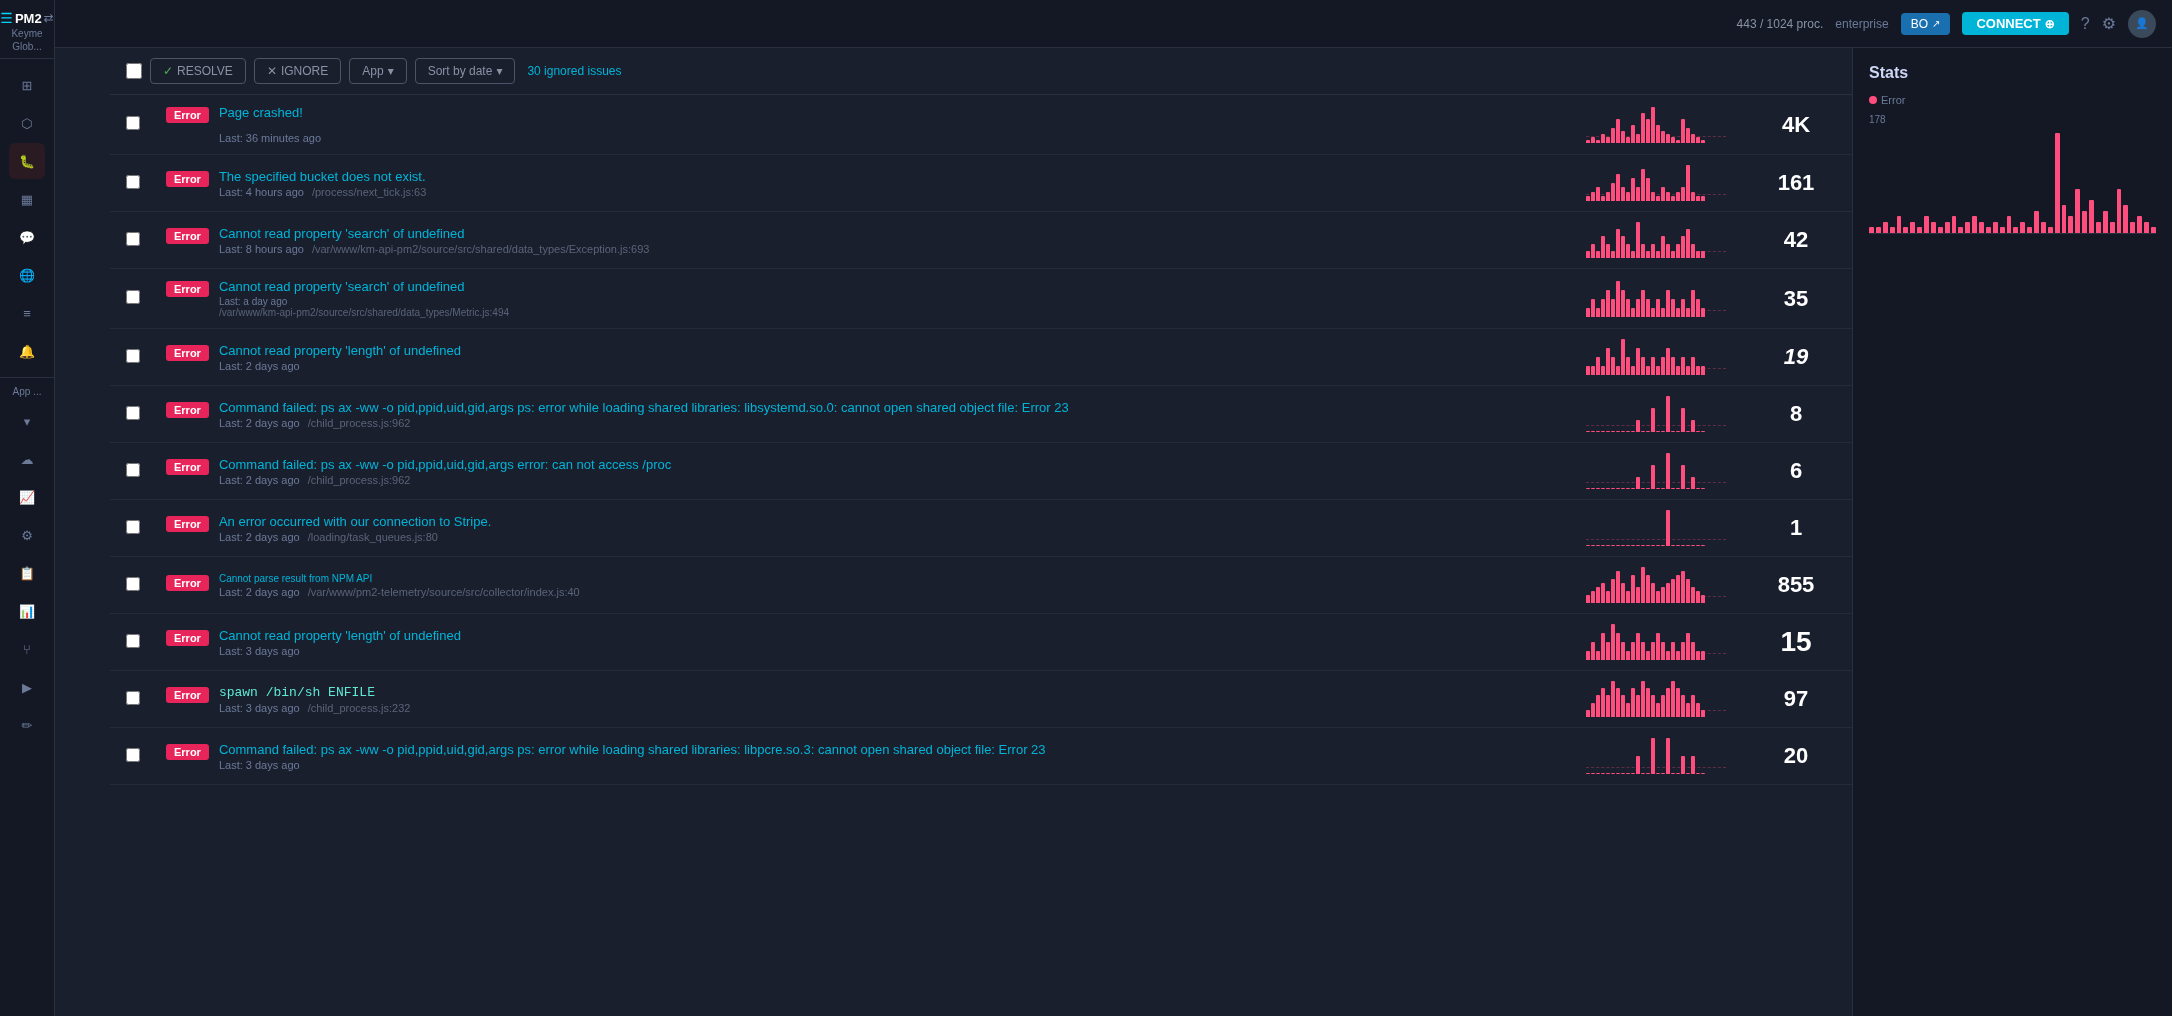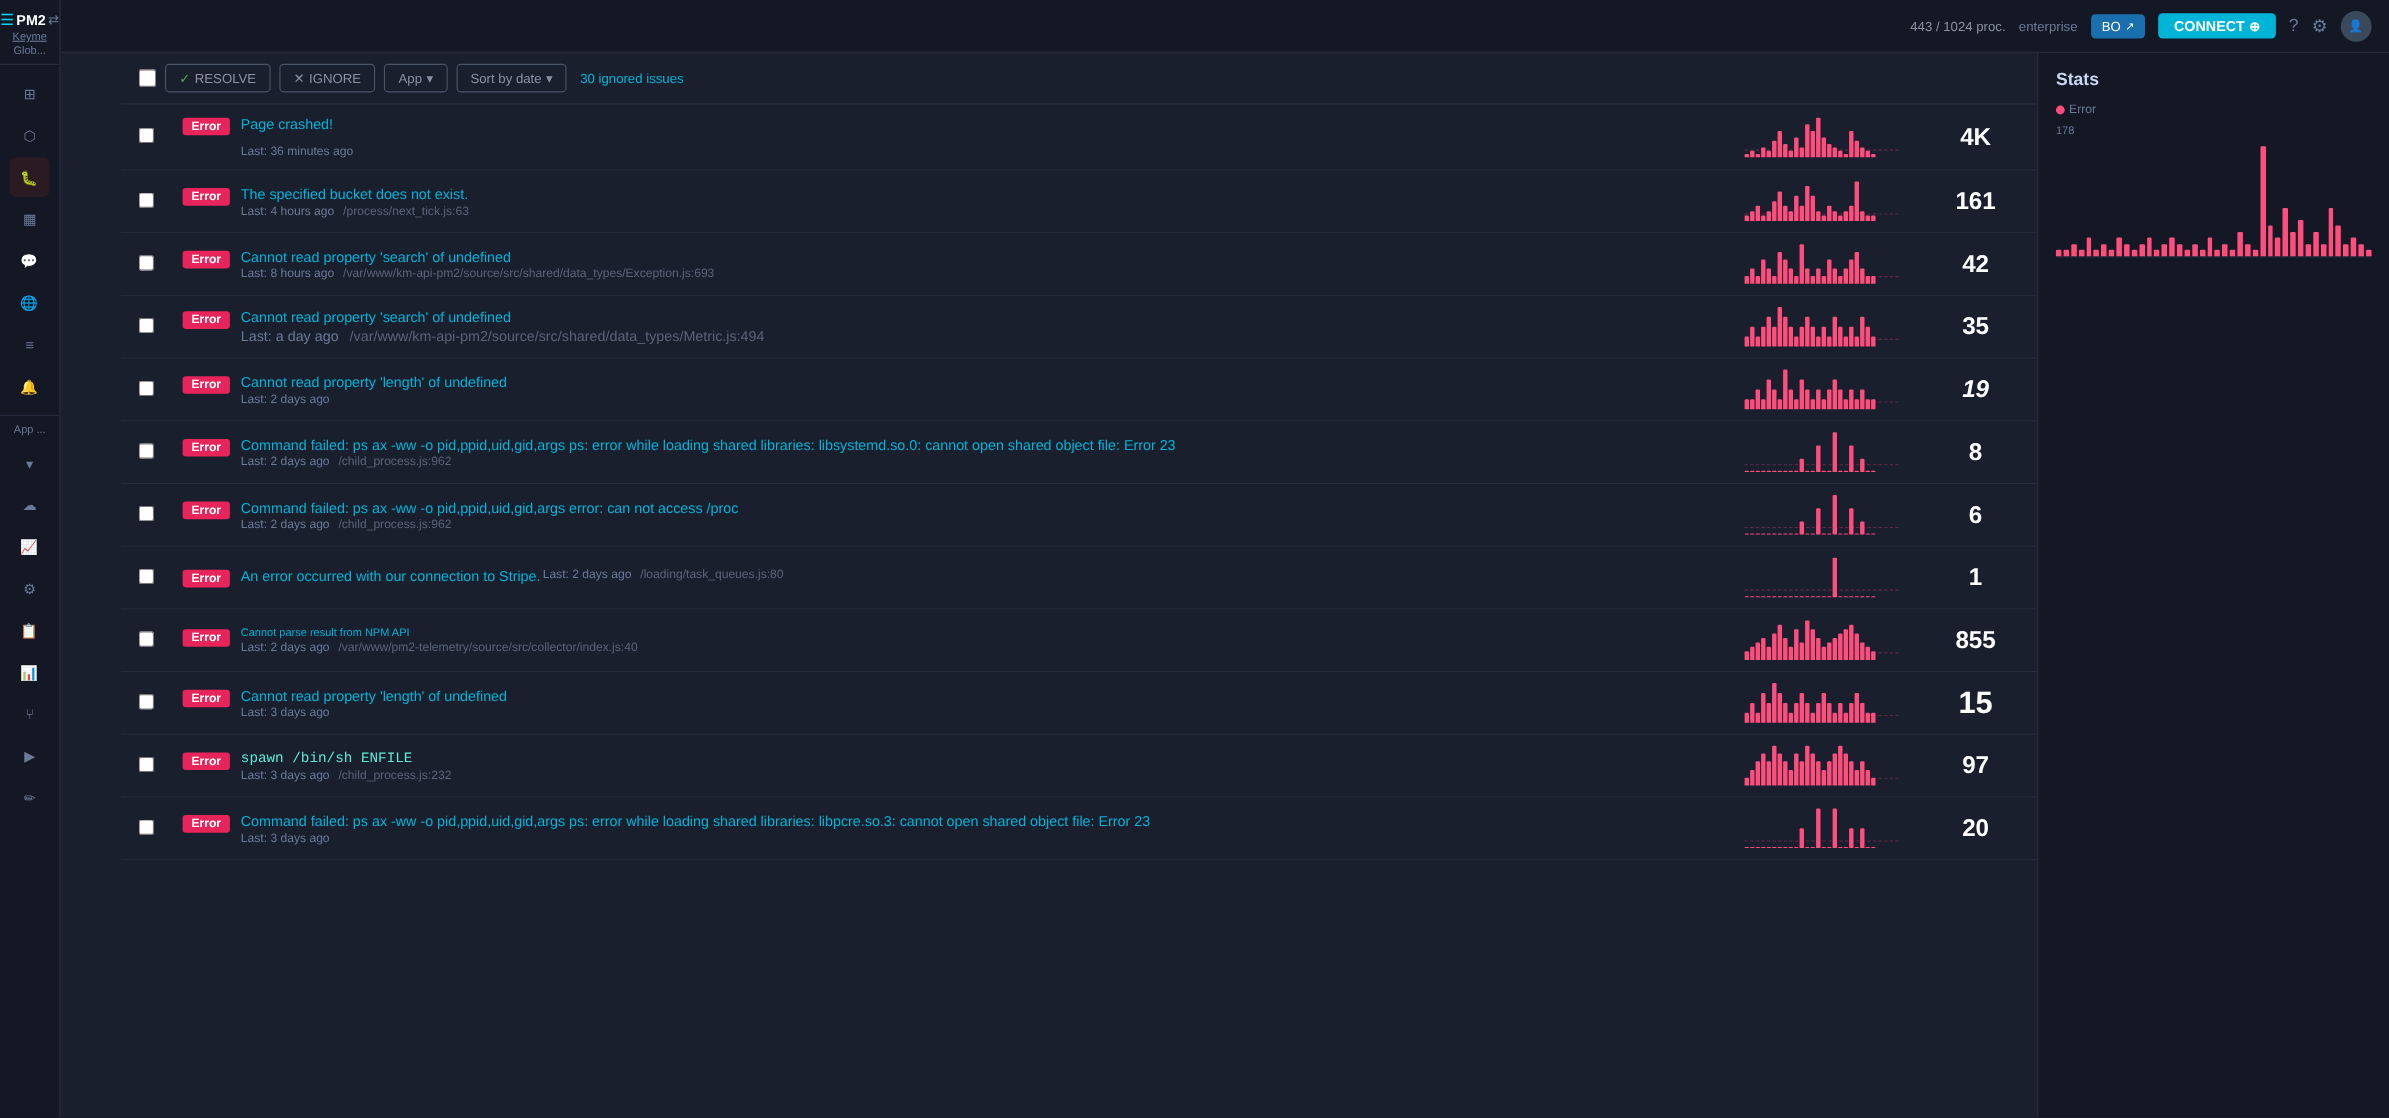--- a/index.html
+++ b/index.html
@@ -26,21 +26,21 @@
 </head>
 <body>
 
 <div class="left-sidebar">
   <div style="padding:10px 0 6px; display:flex; flex-direction:column; align-items:center; gap:2px; border-bottom:1px solid #2a3040; width:100%;">
     <div style="display:flex;align-items:center;gap:2px;">
       <span style="color:#00d4ff;font-size:14px;">☰</span>
       <span style="color:#fff;font-size:13px;font-weight:bold;">PM2</span>
       <span style="color:#6b7a99;font-size:12px;">⇄</span>
     </div>
-    <div style="font-size:10px;color:#6b7a99;text-decoration:underline;">Keyme</div>
+    <div style="font-size:10px;color:#6b7a99;">Keyme</div>
     <div style="font-size:10px;color:#6b7a99;">Glob...</div>
   </div>
 
   <div style="display:flex;flex-direction:column;align-items:center;gap:2px;padding:8px 0;border-bottom:1px solid #2a3040;width:100%;">
     <div class="sidebar-item" style="color:#6b7a99;">⊞</div>
     <div class="sidebar-item" style="color:#6b7a99;">⬡</div>
     <div class="sidebar-item error-active">🐛</div>
     <div class="sidebar-item" style="color:#6b7a99;">▦</div>
     <div class="sidebar-item" style="color:#6b7a99;">💬</div>
     <div class="sidebar-item" style="color:#6b7a99;">🌐</div>
@@ -244,21 +244,21 @@
     <div style="display:flex;align-items:center;justify-content:center;font-size:22px;font-weight:700;color:#fff;">42</div>
   </div>
         <div style="display: grid; grid-template-columns: 40px 1fr 200px 80px; padding: 10px 16px; border-bottom: 1px solid rgb(37, 43, 58); align-items: center; cursor: pointer; transition: background 0.15s;">
     <div>
       <input type="checkbox" style="width: 14px; height: 14px; cursor: pointer;">
     </div>
     <div style="display:flex;align-items:flex-start;gap:10px;">
       <span style="background:#e8255a;color:#fff;padding:2px 8px;border-radius:3px;font-size:11px;font-weight:600;white-space:nowrap;flex-shrink:0;margin-top:2px;">Error</span>
       <div style="display:flex;flex-direction:column;gap:2px;">
         <div style="color:#00b4d8;font-size:13px;">Cannot read property 'search' of undefined</div>
-        <div style="display:flex;gap:10px;font-size:13px;color:#6b7a99;flex-wrap:wrap;">
+        <div style="display:flex;gap:0;font-size:10px;color:#6b7a99;flex-wrap:wrap;flex-direction:column;">
           <span>Last: a day ago</span>
           <span style="color:#5a6478;">/var/www/km-api-pm2/source/src/shared/data_types/Metric.js:494</span>
         </div>
       </div>
     </div>
     <div style="display:flex;align-items:center;justify-content:center;">
       <div style="display:flex;align-items:flex-end;gap:1px;height:36px;width:140px;position:relative;">
               <div style="background:#ff4d7d;width:4px;height:9px;border-radius:1px 1px 0 0;flex-shrink:0;"></div>
               <div style="background:#ff4d7d;width:4px;height:18px;border-radius:1px 1px 0 0;flex-shrink:0;"></div>
               <div style="background:#ff4d7d;width:4px;height:9px;border-radius:1px 1px 0 0;flex-shrink:0;"></div>
@@ -422,21 +422,21 @@
             </div>
     </div>
     <div style="display:flex;align-items:center;justify-content:center;font-size:22px;font-weight:700;color:#fff;">6</div>
   </div>
         <div style="display: grid; grid-template-columns: 40px 1fr 200px 80px; padding: 10px 16px; border-bottom: 1px solid rgb(37, 43, 58); align-items: center; cursor: pointer; transition: background 0.15s;">
     <div>
       <input type="checkbox" style="width: 14px; height: 14px; cursor: pointer;">
     </div>
     <div style="display:flex;align-items:flex-start;gap:10px;">
       <span style="background:#e8255a;color:#fff;padding:2px 8px;border-radius:3px;font-size:11px;font-weight:600;white-space:nowrap;flex-shrink:0;margin-top:2px;">Error</span>
-      <div style="display:flex;flex-direction:row;gap:2px;">
+      <div style="display:flex;flex-direction:column;gap:2px;">
         <div style="color:#00b4d8;font-size:13px;">An error occurred with our connection to Stripe.</div>
         <div style="display:flex;gap:8px;font-size:11px;color:#6b7a99;flex-wrap:wrap;">
           <span>Last: 2 days ago</span>
           <span style="color:#5a6478;">/loading/task_queues.js:80</span>
         </div>
       </div>
     </div>
     <div style="display:flex;align-items:center;justify-content:center;">
       <div style="display:flex;align-items:flex-end;gap:1px;height:36px;width:140px;position:relative;">
               <div style="background:#ff4d7d;width:4px;height:1px;border-radius:1px 1px 0 0;flex-shrink:0;"></div>

